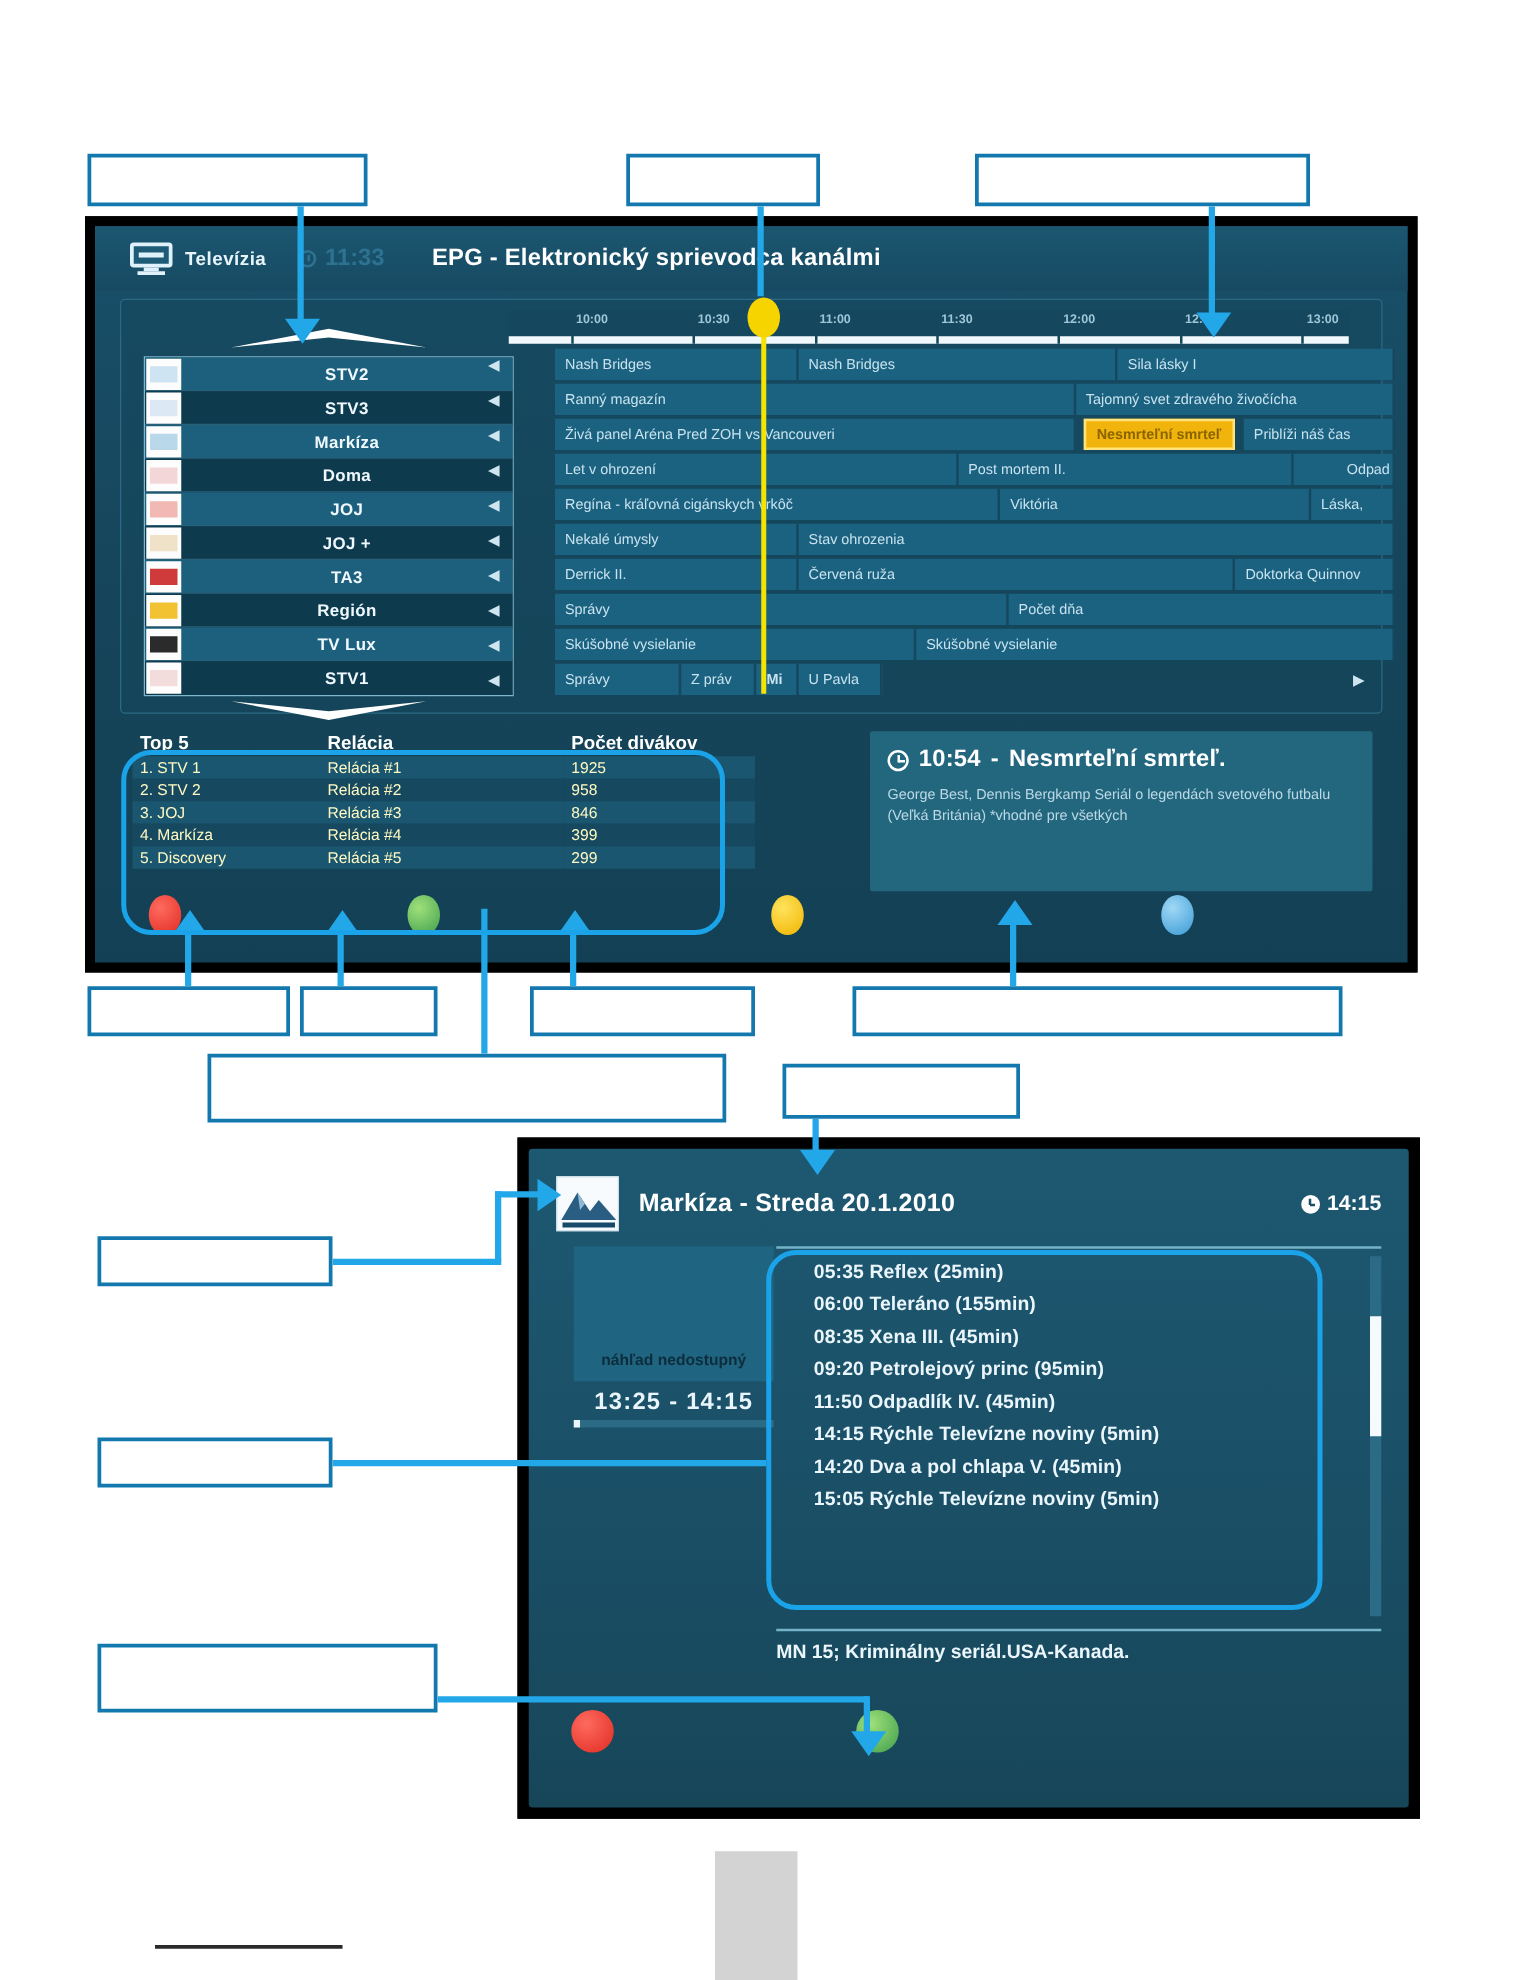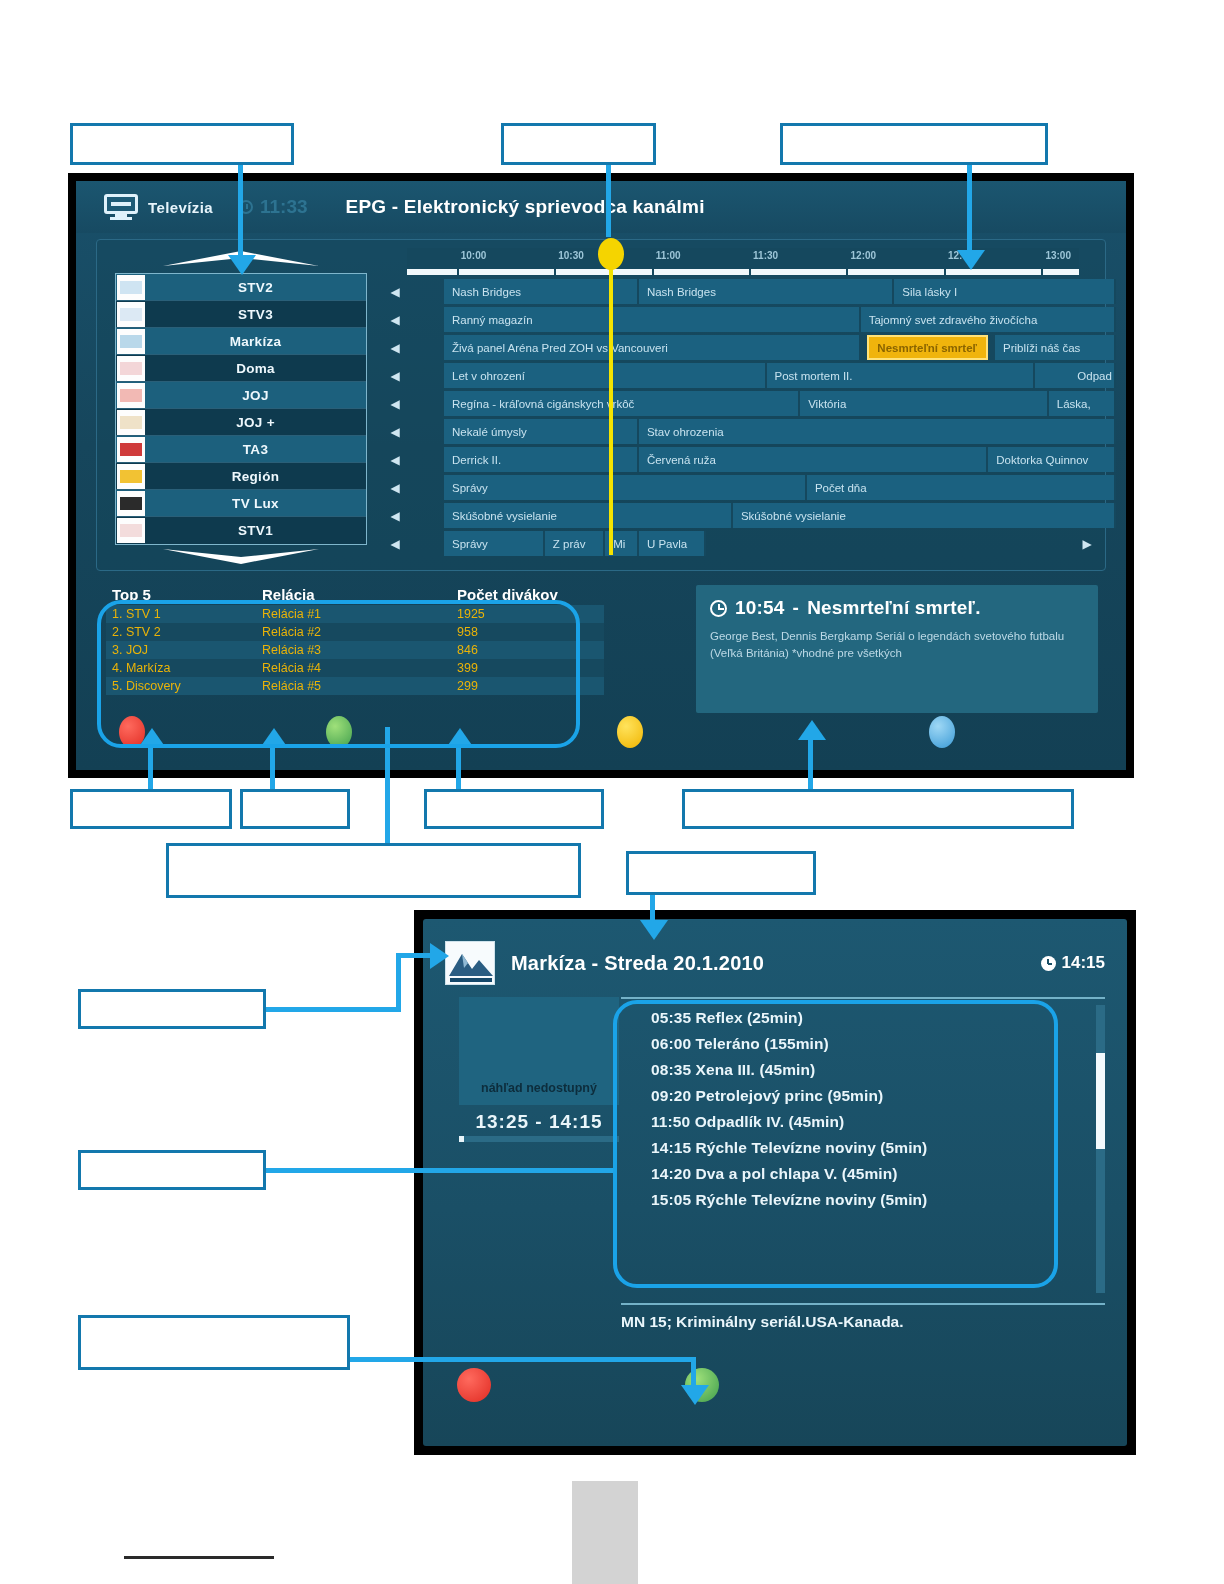--- a/index.html
+++ b/index.html
@@ -109,21 +109,21 @@
   }
   .clockglyph::after{content:'';position:absolute;left:5px;top:2px;width:2px;height:5px;background:#2d7391;}
   .head-title { color:#ffffff; font-size:19px; font-weight:700; margin-left:28px; letter-spacing:.2px;}
 
   .epg-body {
     position:absolute; left:20px; top:58px; right:20px; height: 332px;
     border:1px solid #2b6986; border-radius:4px;
     background: rgba(20,70,92,.45);
   }
   
-  .ch-col { position:absolute; left:18px; top:8px; width:252px; }
+  .ch-col { position:absolute; left:18px; top:20px; width:296px; }
   .ch-arrow-up, .ch-arrow-dn {
     height:20px; position:relative; margin: 2px 0 3px 0;
   }
   .ch-arrow-up svg, .ch-arrow-dn svg { display:block; margin:0 auto; }
   .ch-list { border:1px solid #7fb6cc; background:#0f3c50; }
   .ch-row {
     display:flex; align-items:center; height:27px;
     border-bottom:1px solid #2a5f78;
   }
   .ch-row:last-child { border-bottom:none; }
@@ -178,21 +178,21 @@
   
   .top5 {
     position:absolute; left:30px; top: 404px; width: 498px; height: 130px;
   }
   .top5 table { width:100%; border-collapse:collapse; }
   .top5 th {
     text-align:left; color:#ffffff; font-size:15px; font-weight:700;
     padding: 1px 0 2px 6px;
   }
   .top5 td {
-    color:#eab308; font-size:12.5px; padding:2px 0 2px 6px;
+    color:#fef9c3; font-size:12.5px; padding:2px 0 2px 6px;
   }
   .top5 tr.odd td  { background:#1a5670; }
   .top5 tr.even td { background:#16495f; }
   .c1 { width: 150px; }
   .c2 { width: 195px; }
 
   .infopanel {
     position:absolute; right:28px; top:404px; width:402px; height:128px;
     background:#23677f; border-radius:2px; padding:12px 14px;
   }
@@ -505,21 +505,21 @@
                   <div class="pblock" style="left: 0%; width: 43%;">Skúšobné vysielanie</div>
                   <div class="pblock" style="left: 43%; width: 57%;">Skúšobné vysielanie</div>
                 </div>
                 <div class="pcaret r">▶</div>
               </div>
               <div class="prow">
                 <div class="pcaret">◀</div>
                 <div class="ptrack">
                   <div class="pblock" style="left: 0%; width: 15%;">Správy</div>
                   <div class="pblock" style="left: 15%; width: 9%;">Z práv</div>
-                  <div class="pblock" style="left: 24%; width: 5%;">Mi</div>
+                  <div class="pblock" style="left: 24%; width: 5%; font-weight: bold;">Mi</div>
                   <div class="pblock" style="left: 29%; width: 10%;">U Pavla</div>
                 </div>
                 <div class="pcaret r">▶</div>
               </div>
             </div>
         </div>
       </div>
 
       <div class="top5">
         <table>

